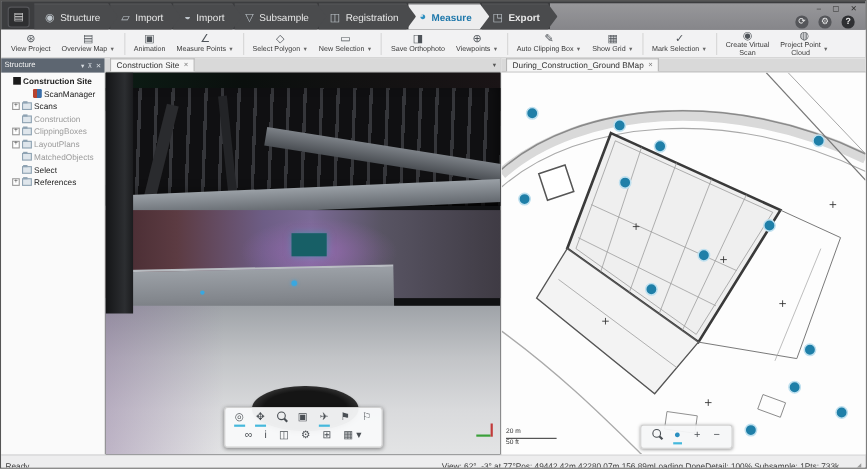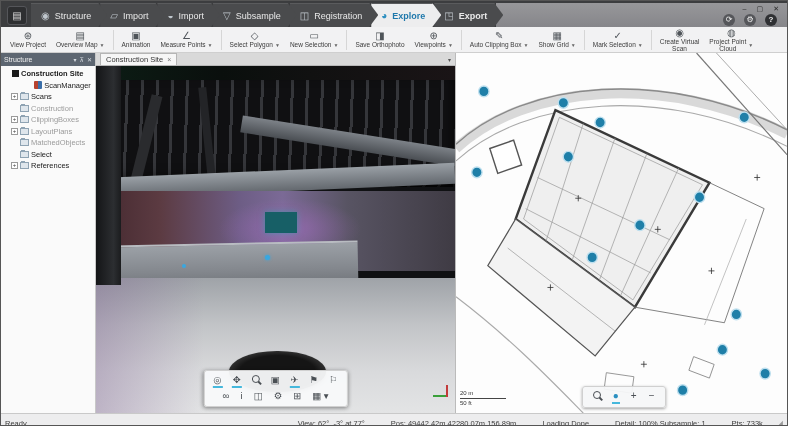--- a/index.html
+++ b/index.html
@@ -108,21 +108,21 @@
   .scalebox .bar{width:46px;height:1px;background:#444;margin:1px 0;}
   .maptools{position:absolute;left:38%;bottom:5px;background:rgba(246,247,248,.95);border:1px solid #d0d0d0;
     border-radius:3px;box-shadow:0 1px 3px rgba(0,0,0,.35);display:flex;align-items:center;gap:10px;padding:3px 9px;}
   .mt-ic{font-size:10px;line-height:11px;color:#4a4f54;padding:0 1px 1px;border-bottom:2px solid transparent;}
   .mt-ic.active{border-bottom-color:#45b8dc;}
   .mt-ic.dot{color:#2a8fc0;}
 
   
   .status{height:19px;background:#ededee;border-top:1px solid #c9c9c9;display:flex;align-items:center;font-size:7.5px;color:#3c3c3c;padding:0 4px;justify-content:flex-end;}
   .status .lft{flex:1;}
-  .status .itm{margin-left:26px;white-space:nowrap;}
+  .status .itm{white-space:nowrap;}
   .grip{margin-left:14px;color:#9a9a9a;font-size:8px;}
 </style>
 </head>
 <body>
 
 <div class="app">
 
   <div class="ribbon">
     <div class="app-btn">▤</div>
     <div id="ribbon-tabs" style="display:flex;align-items:flex-end;height:26px;">
@@ -141,21 +141,21 @@
         <div class="rtab" style="z-index: 27;">
           <div class="ric" style="display: inline;">▽</div>
           <div style="display: inline;">Subsample</div>
         </div>
         <div class="rtab" style="z-index: 26;">
           <div class="ric" style="display: inline;">◫</div>
           <div style="display: inline;">Registration</div>
         </div>
         <div class="rtab active" style="z-index: 25;">
           <div class="ric" style="display: inline;">◕</div>
-          <div style="display: inline;">Explore</div>
+          <div style="display: inline;">Measure</div>
         </div>
         <div class="rtab" style="z-index: 24;">
           <div class="ric" style="display: inline;">◳</div>
           <div style="display: inline; font-weight: bold;">Export</div>
         </div>
       </div>
     <div class="ribbon-fill">
       <div class="win-controls" id="win-controls">
           <span>–</span>
           <span>▢</span>
@@ -252,21 +252,21 @@
       <div class="panel-hd">
         <span class="ttl">Structure</span>
         <span id="panel-hd-icons"><span class="pic">▾</span><span class="pic">⊼</span><span class="pic">✕</span></span>
       </div>
       <div class="tree" id="tree">
           <div class="trow bold" style="padding-left: 2px;">
             <div class="exp none"></div>
             <div class="tico site"></div>
             <div style="display: inline;">Construction Site</div>
           </div>
-          <div class="trow" style="padding-left: 20px; justify-content: center;">
+          <div class="trow" style="padding-left: 20px;">
             <div class="exp none"></div>
             <div class="tico scanmgr"></div>
             <div style="display: inline;">ScanManager</div>
           </div>
           <div class="trow" style="padding-left: 10px;">
             <div class="exp">+</div>
             <div class="tico folder"></div>
             <div style="display: inline;">Scans</div>
           </div>
           <div class="trow gray" style="padding-left: 10px;">
@@ -347,20 +347,26 @@
             </div>
         </div>
         <div class="axis">
           <span class="gx"></span>
           <span class="rz"></span>
         </div>
       </div>
     </div>
 
     <div class="mapview">
+      <div class="tabbar">
+        <div class="vtab">
+          <span>During_Construction_Ground BMap</span>
+          <span class="x">×</span>
+        </div>
+      </div>
       <div class="mapvp">
         <svg id="map-svg" width="100%" height="100%" viewBox="0 0 333 347" preserveAspectRatio="none">
 
           <path d="M0,92 C70,30 210,18 333,78" fill="none" stroke="#c9c9c9" stroke-width="10" opacity="0.7"></path>
           <path d="M0,88 C70,26 210,14 333,74" fill="none" stroke="#8a8a8a" stroke-width="1.4"></path>
           <path d="M0,104 C72,42 208,30 333,90" fill="none" stroke="#a9a9a9" stroke-width="1"></path>
 
           <line x1="242" y1="0" x2="333" y2="98" stroke="#777" stroke-width="1.2"></line>
           <line x1="262" y1="0" x2="333" y2="74" stroke="#999" stroke-width="0.8"></line>
 

